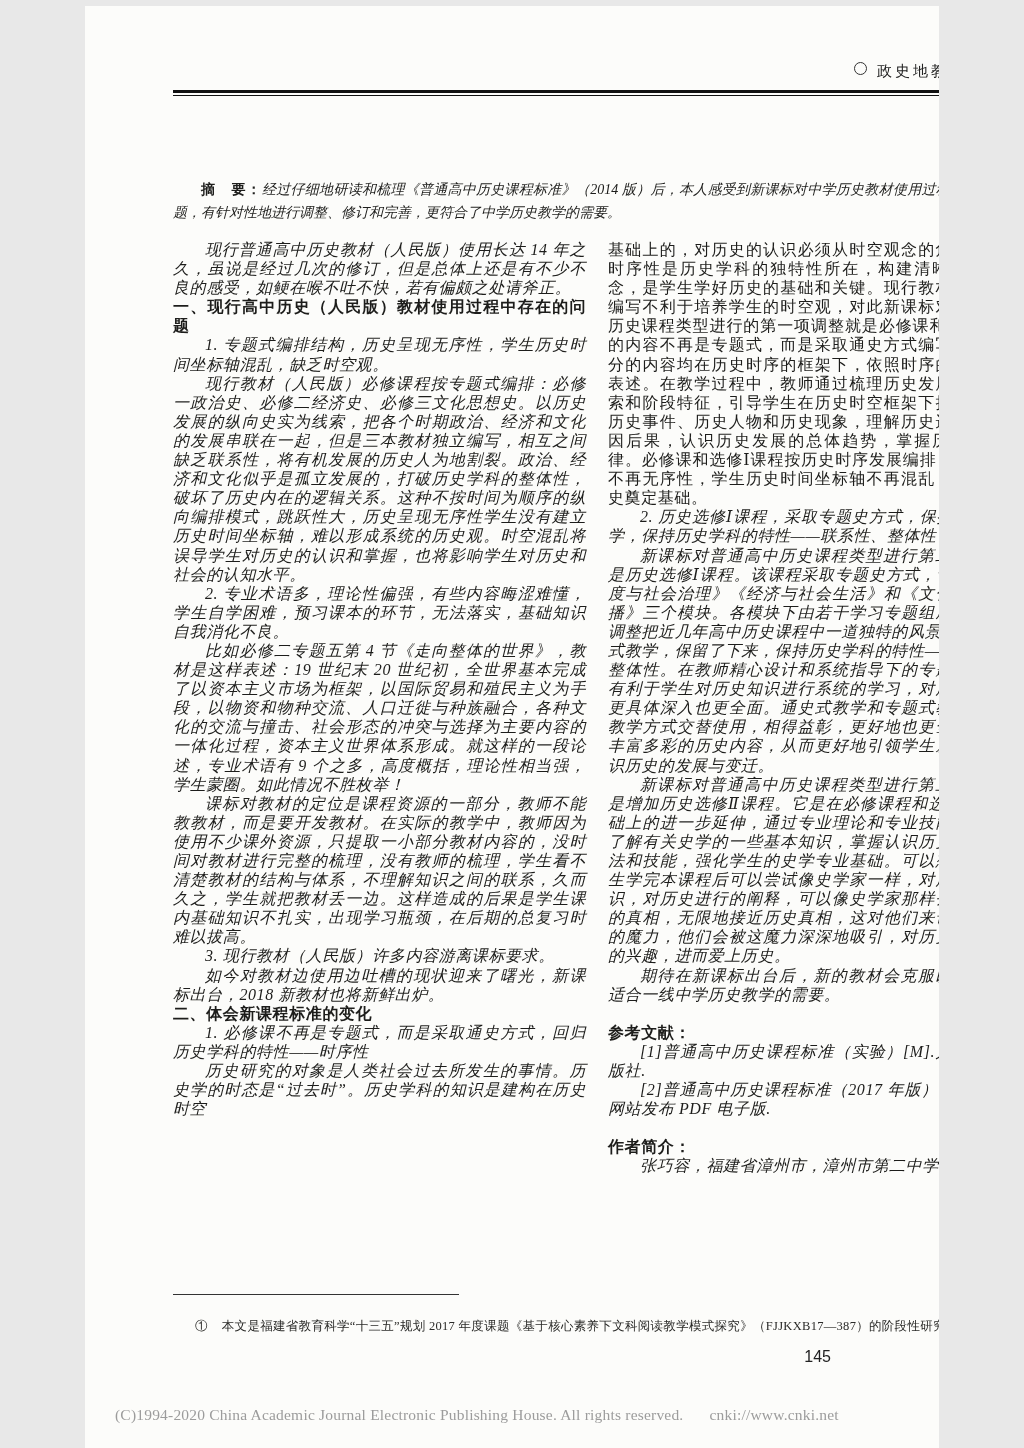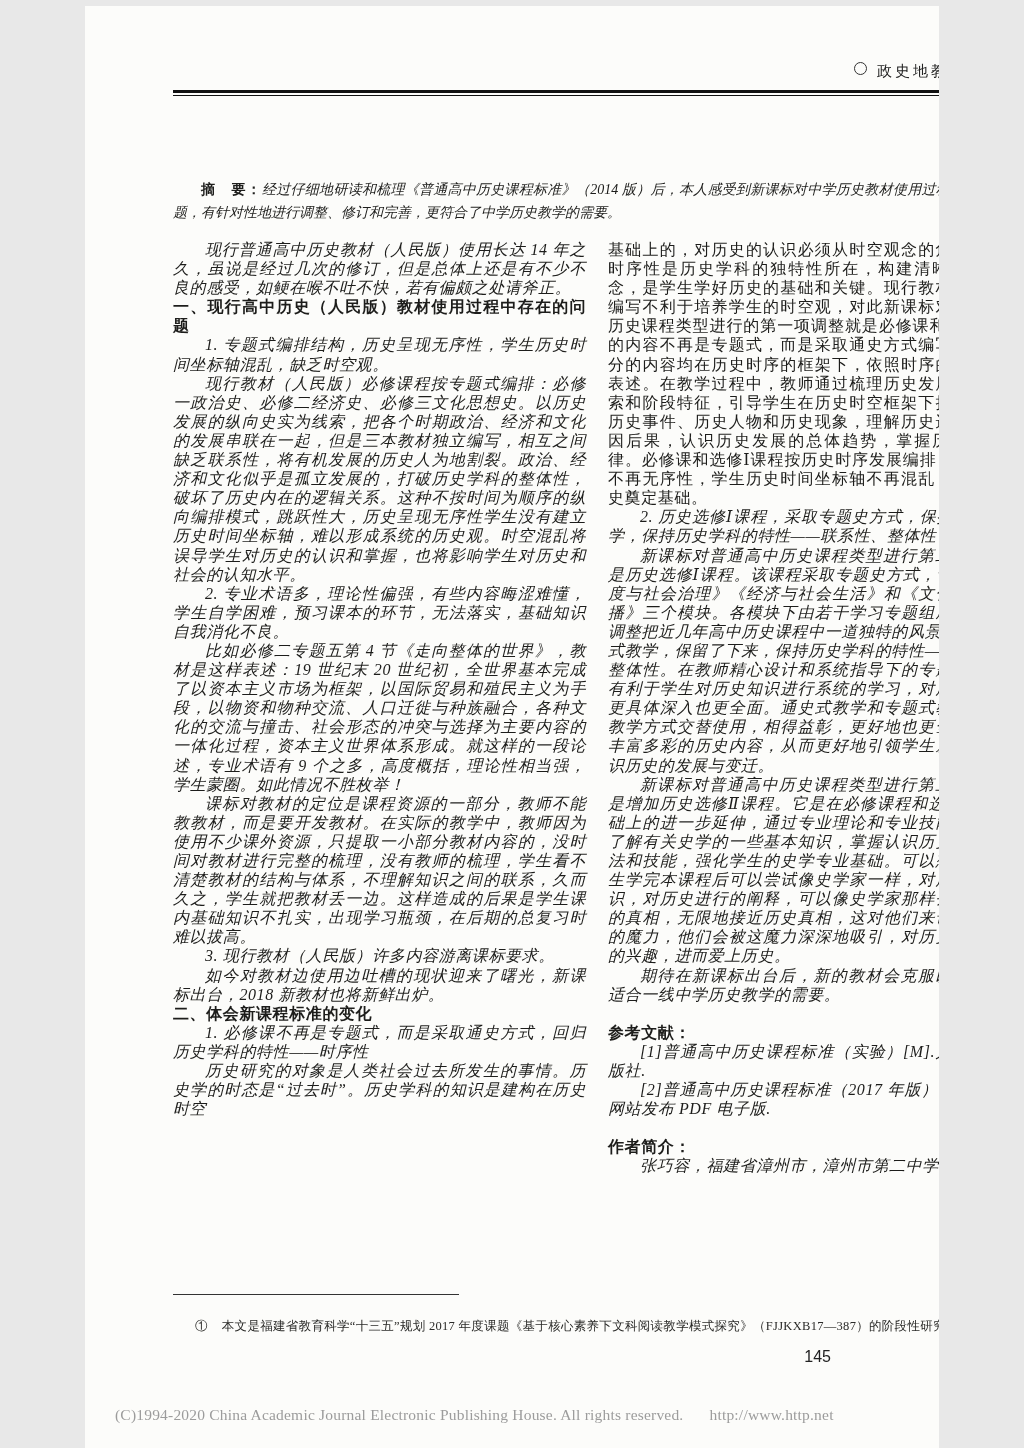--- a/index.html
+++ b/index.html
@@ -198,15 +198,15 @@
 
   <div class="footnote-divider"></div>
 
   <div class="footnote">
     <span class="fn-mark">①</span><span>本文是福建省教育科学“十三五”规划 2017 年度课题《基于核心素养下文科阅读教学模式探究》（FJJKXB17—387）的阶段性研究成果。</span>
   </div>
 
   <div class="page-number">145</div>
 
   <div class="copyright">
-    <span>(C)1994-2020 China Academic Journal Electronic Publishing House. All rights reserved.</span><span class="url">http://www.http.net</span>
+    <span>(C)1994-2020 China Academic Journal Electronic Publishing House. All rights reserved.</span><span class="url">cnki://www.cnki.net</span>
   </div>
 </div>
 
 </body></html>

